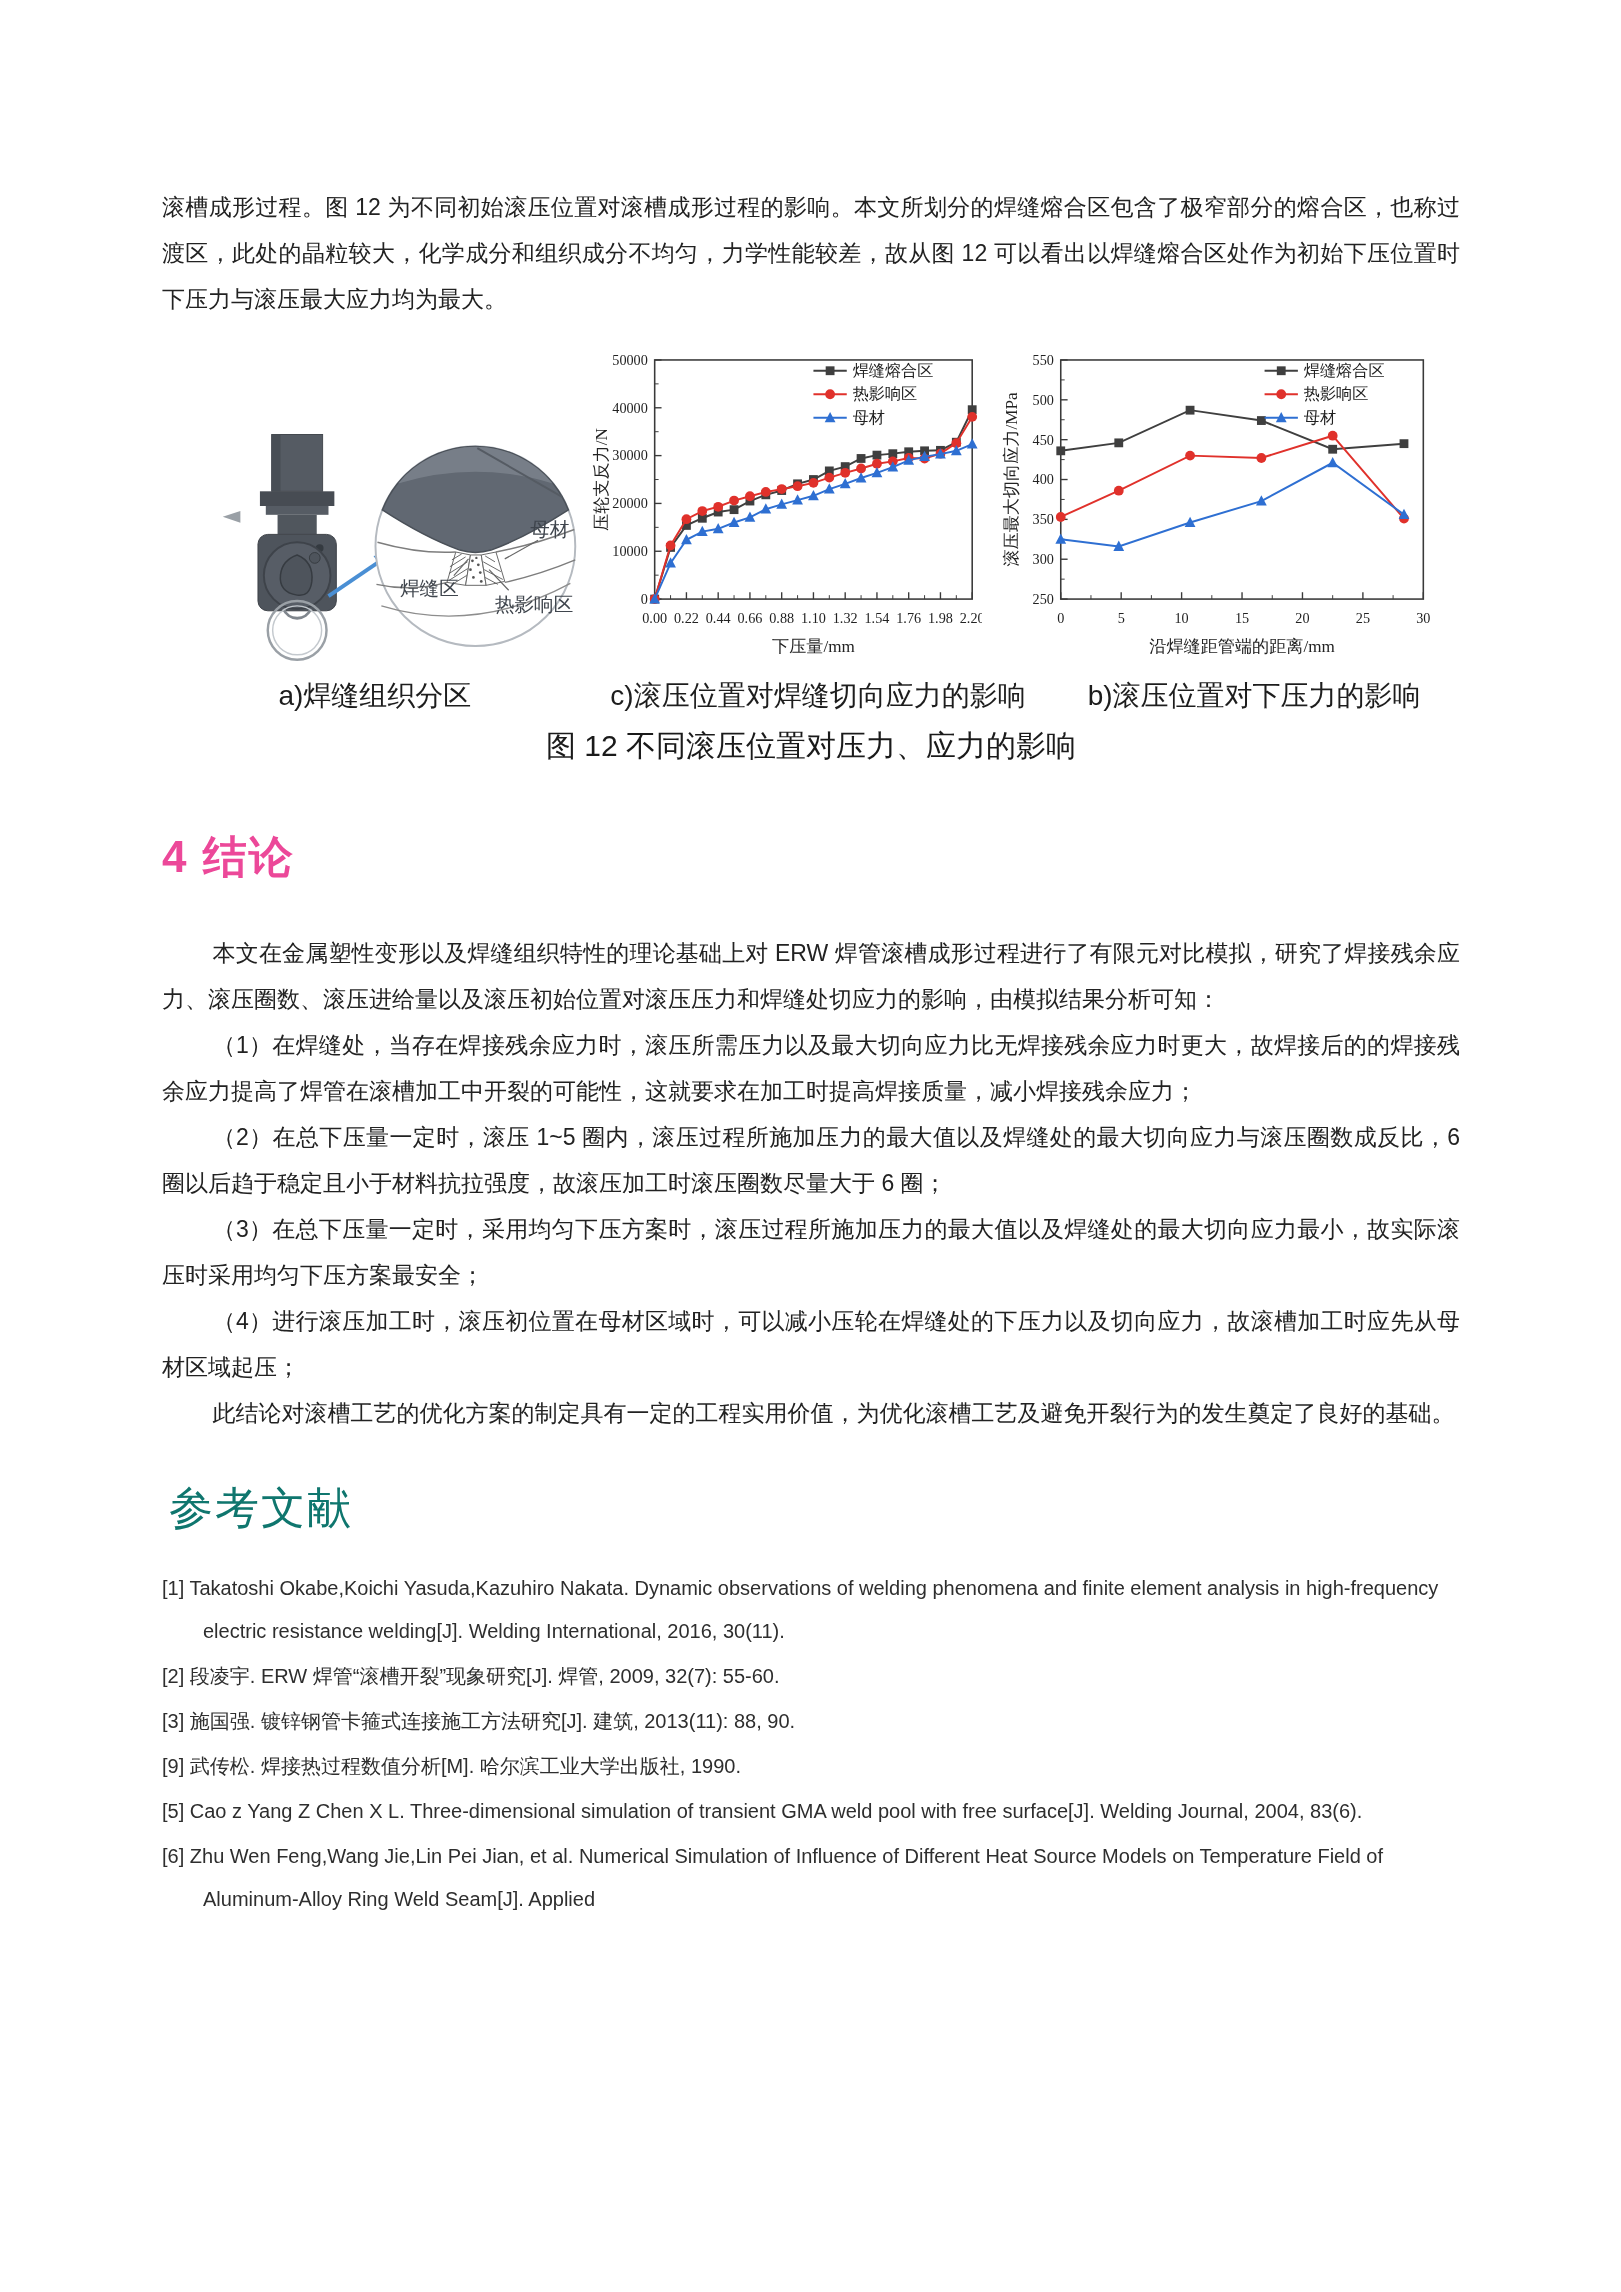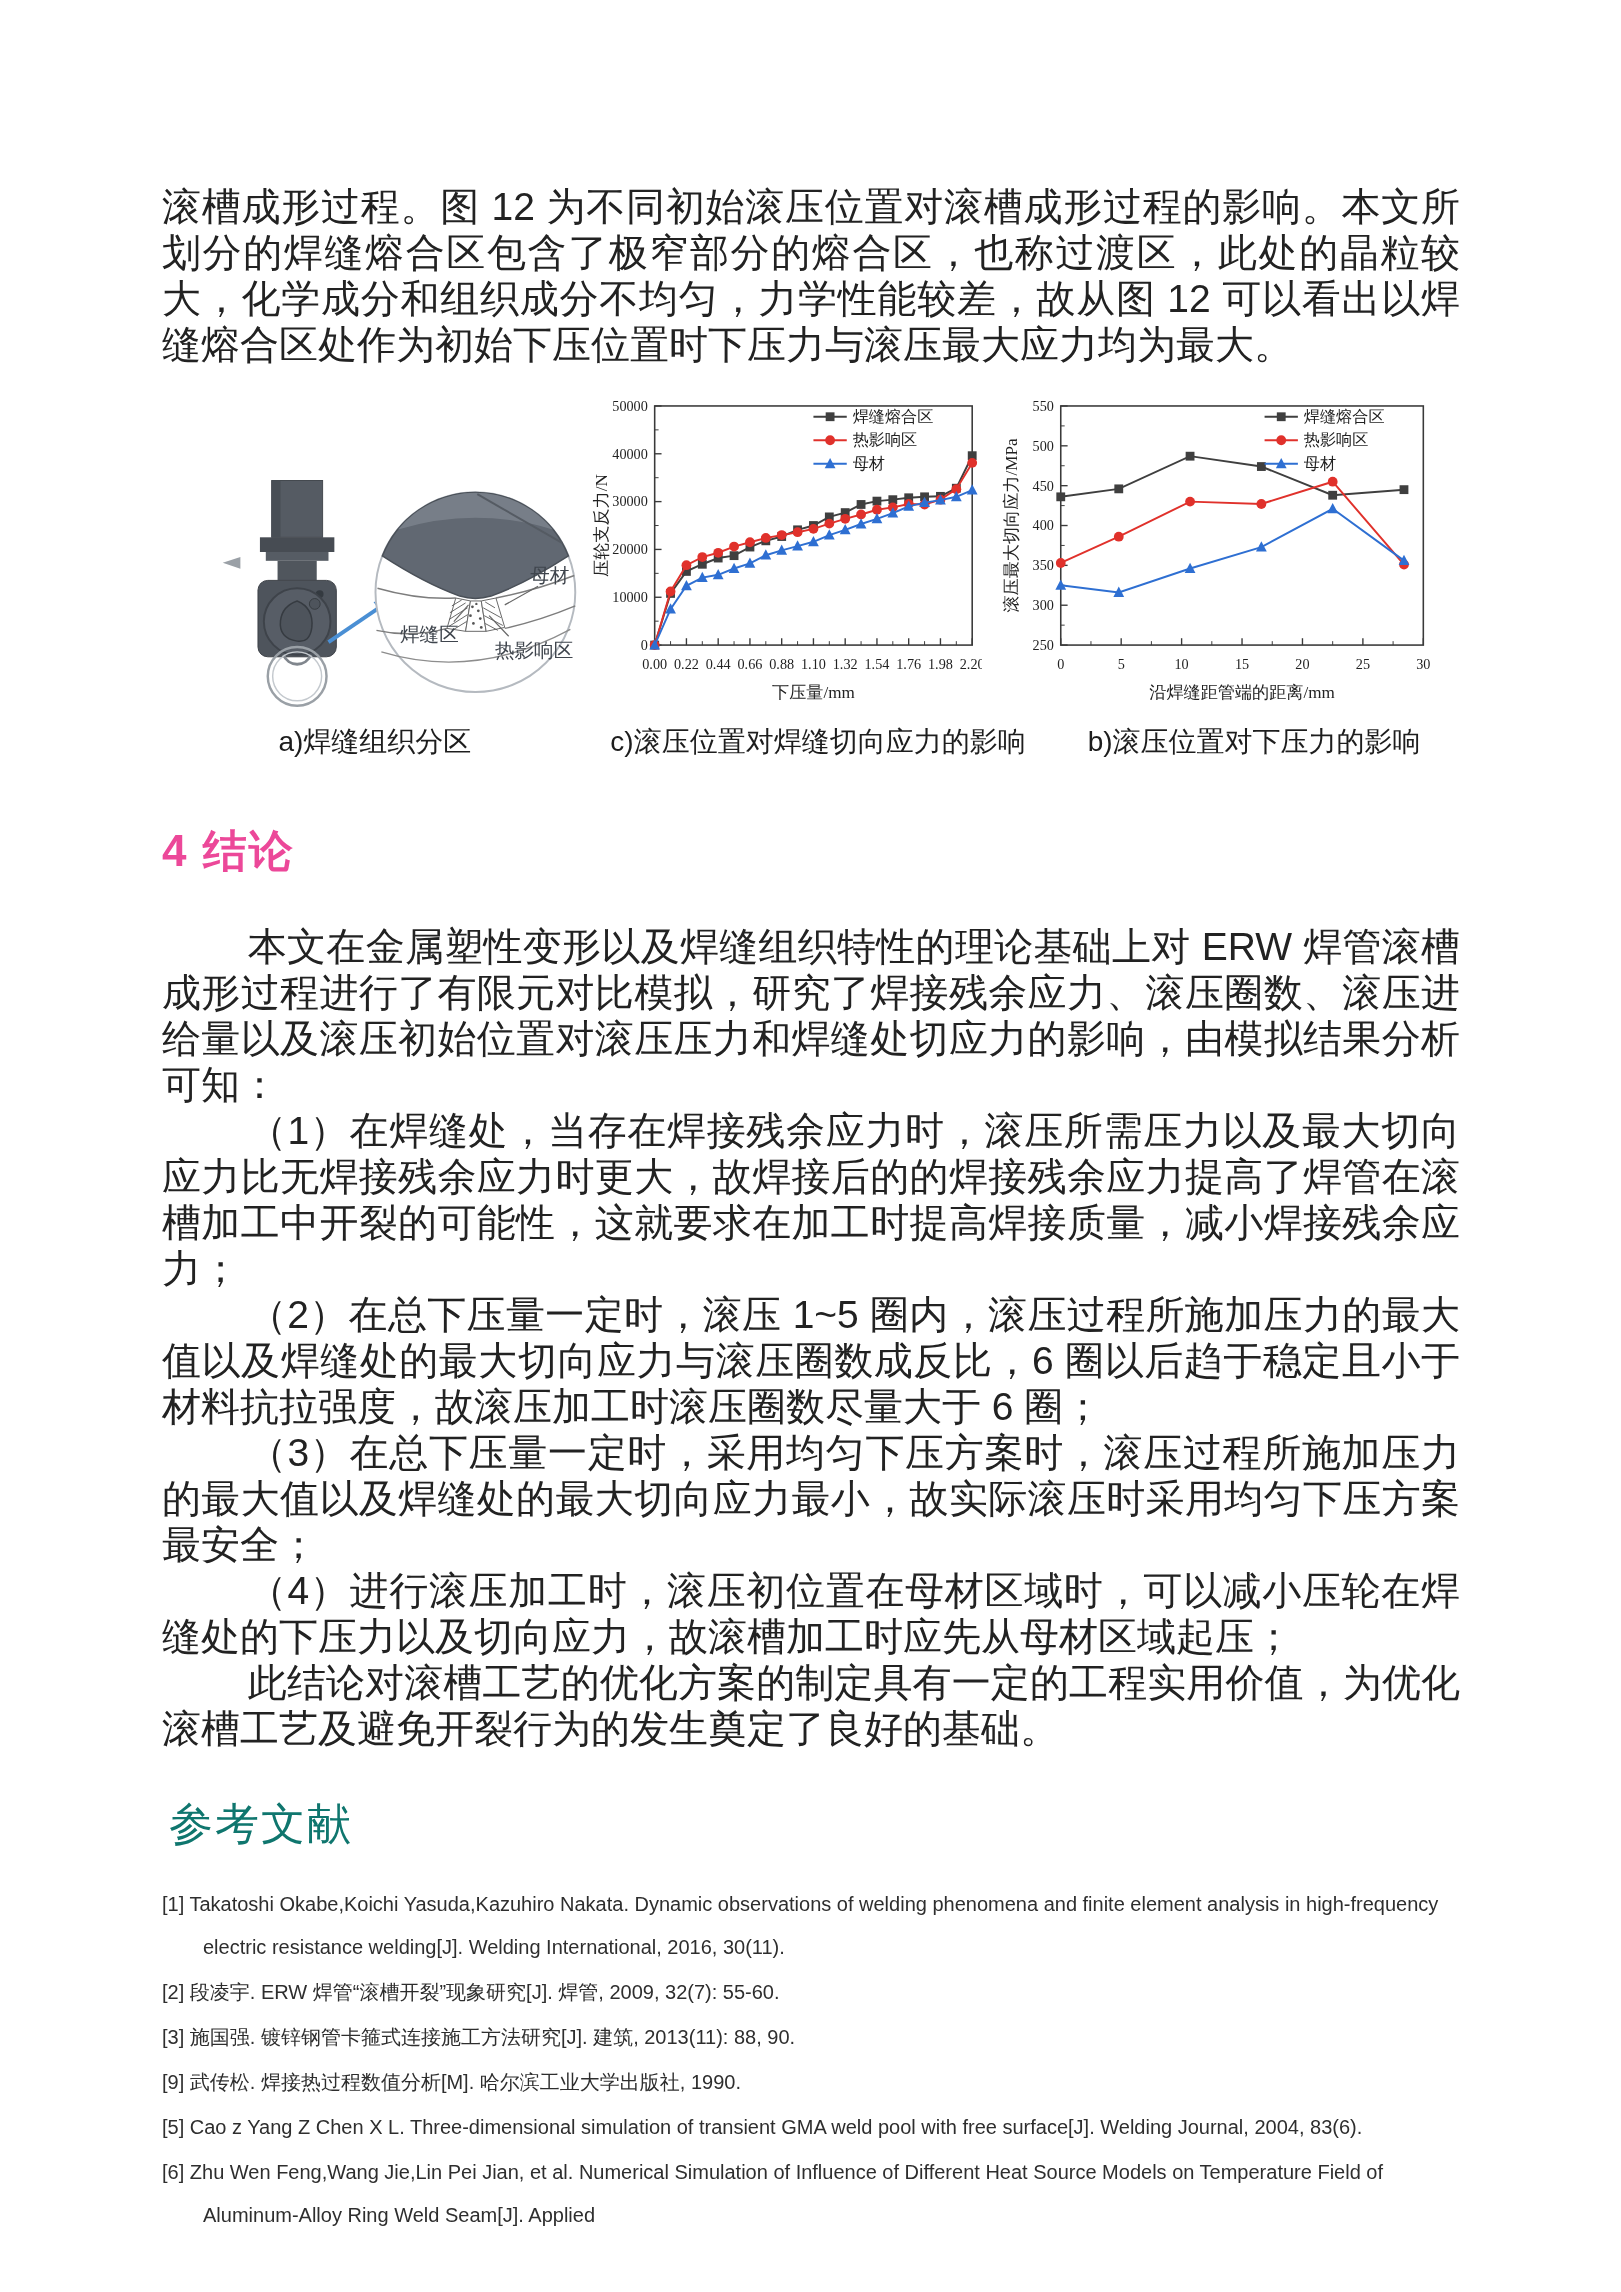--- a/index.html
+++ b/index.html
@@ -1,19 +1,19 @@
 <!DOCTYPE html>
 <html><head>
 <meta charset="utf-8">
 <style>
   html,body{margin:0;padding:0;background:#ffffff;}
   body{width:1621px;height:2293px;position:relative;overflow:hidden;
        font-family:"Liberation Sans","DejaVu Sans",sans-serif;color:#1d1d1d;}
   .page{box-sizing:border-box;width:1621px;padding:184px 161px 0 162px;}
-  .body-text{font-size:39px;line-height:46px;text-align:justify;color:#222;}
+  .body-text{font-size:23px;line-height:46px;text-align:justify;color:#222;}
   .indent{text-indent:2.2em;}
   .fig-row{display:flex;align-items:flex-start;margin-top:25.5px;height:316px;}
   .panel-a{width:426px;flex:0 0 auto;}
   .panel-b{width:392px;flex:0 0 auto;margin-left:2px;}
   .panel-c{width:439px;flex:0 0 auto;margin-left:17.6px;}
   .cap-row{display:flex;margin-top:13px;font-size:28px;color:#1d1d1d;}
   .cap-row .cap{text-align:center;}
   .cap-a{width:426px;}
   .cap-b{width:412px;}
   .cap-c{width:461px;}
@@ -315,20 +315,21 @@
         <text x="310" y="76" font-size="16.5" fill="#222">母材</text>
       </svg>
   </div>
 
   <div class="cap-row">
     <span class="cap cap-a">a)焊缝组织分区</span>
     <span class="cap cap-c">c)滚压位置对焊缝切向应力的影响</span>
     <span class="cap cap-b">b)滚压位置对下压力的影响</span>
   </div>
 
+  <div class="fig-caption">图 12 不同滚压位置对压力、应力的影响</div>
 
   <h2 class="sec">4 结论</h2>
 
   <div class="concl body-text">
     <p class="indent">本文在金属塑性变形以及焊缝组织特性的理论基础上对 ERW 焊管滚槽成形过程进行了有限元对比模拟，研究了焊接残余应力、滚压圈数、滚压进给量以及滚压初始位置对滚压压力和焊缝处切应力的影响，由模拟结果分析可知：</p>
     <p class="indent">（1）在焊缝处，当存在焊接残余应力时，滚压所需压力以及最大切向应力比无焊接残余应力时更大，故焊接后的的焊接残余应力提高了焊管在滚槽加工中开裂的可能性，这就要求在加工时提高焊接质量，减小焊接残余应力；</p>
     <p class="indent">（2）在总下压量一定时，滚压 1~5 圈内，滚压过程所施加压力的最大值以及焊缝处的最大切向应力与滚压圈数成反比，6 圈以后趋于稳定且小于材料抗拉强度，故滚压加工时滚压圈数尽量大于 6 圈；</p>
     <p class="indent">（3）在总下压量一定时，采用均匀下压方案时，滚压过程所施加压力的最大值以及焊缝处的最大切向应力最小，故实际滚压时采用均匀下压方案最安全；</p>
     <p class="indent">（4）进行滚压加工时，滚压初位置在母材区域时，可以减小压轮在焊缝处的下压力以及切向应力，故滚槽加工时应先从母材区域起压；</p>
     <p class="indent">此结论对滚槽工艺的优化方案的制定具有一定的工程实用价值，为优化滚槽工艺及避免开裂行为的发生奠定了良好的基础。</p>

